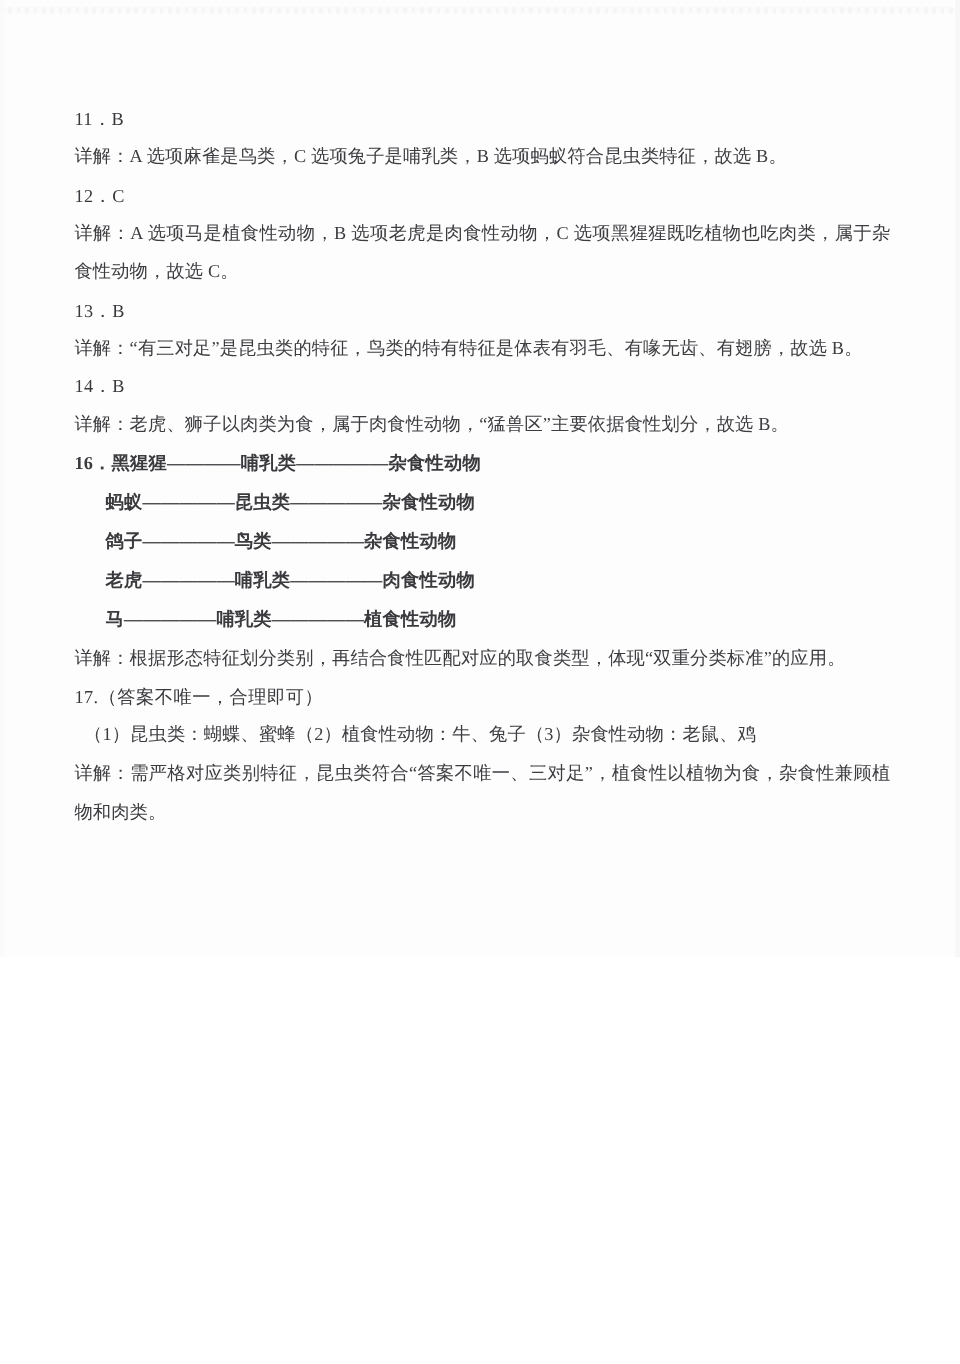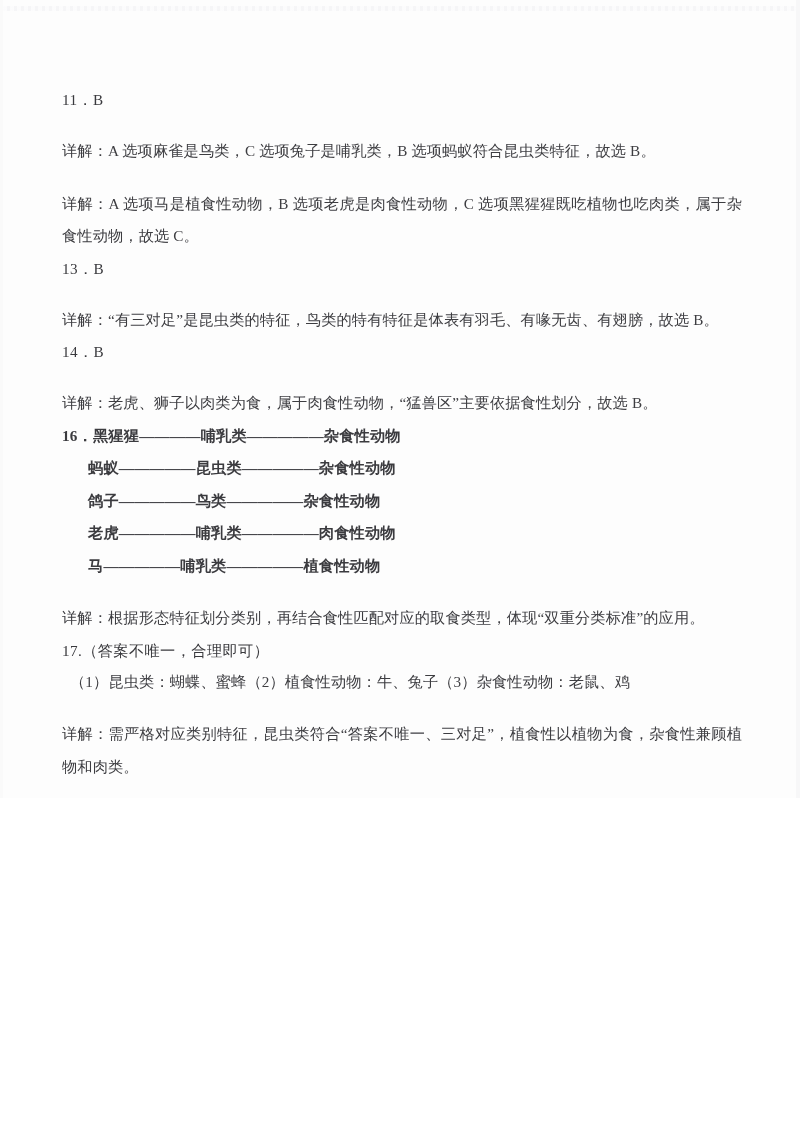--- a/index.html
+++ b/index.html
@@ -99,21 +99,20 @@
   }
 
   
   .detail {
     font-size: 15.2px;
     line-height: 32.5px;
     color: #3d3d41;
     text-align: justify;
     text-justify: inter-character;
     letter-spacing: .15px;
-    margin-top: 20px;
   }
 
   
   .map-row {
     padding-left: 26px;
     font-size: 15.2px;
     line-height: 32.5px;
     color: #3b3b3f;
     white-space: nowrap;
     letter-spacing: .2px;
@@ -156,20 +155,21 @@
   <div class="watermark">vv99.net</div>
 
   <div class="content">
 
     <div class="qa-block">
       <div class="answer-line">11．B</div>
       <div class="detail">详解：A 选项麻雀是鸟类，C 选项兔子是哺乳类，B 选项蚂蚁符合昆虫类特征，故选 B。</div>
     </div>
 
     <div class="qa-block">
+      <div class="answer-line">12．C</div>
       <div class="detail">详解：A 选项马是植食性动物，B 选项老虎是肉食性动物，C 选项黑猩猩既吃植物也吃肉类，属于杂食性动物，故选 C。</div>
     </div>
 
     <div class="qa-block">
       <div class="answer-line">13．B</div>
       <div class="detail">详解：“有三对足”是昆虫类的特征，鸟类的特有特征是体表有羽毛、有喙无齿、有翅膀，故选 B。</div>
     </div>
 
     <div class="qa-block">
       <div class="answer-line">14．B</div>

